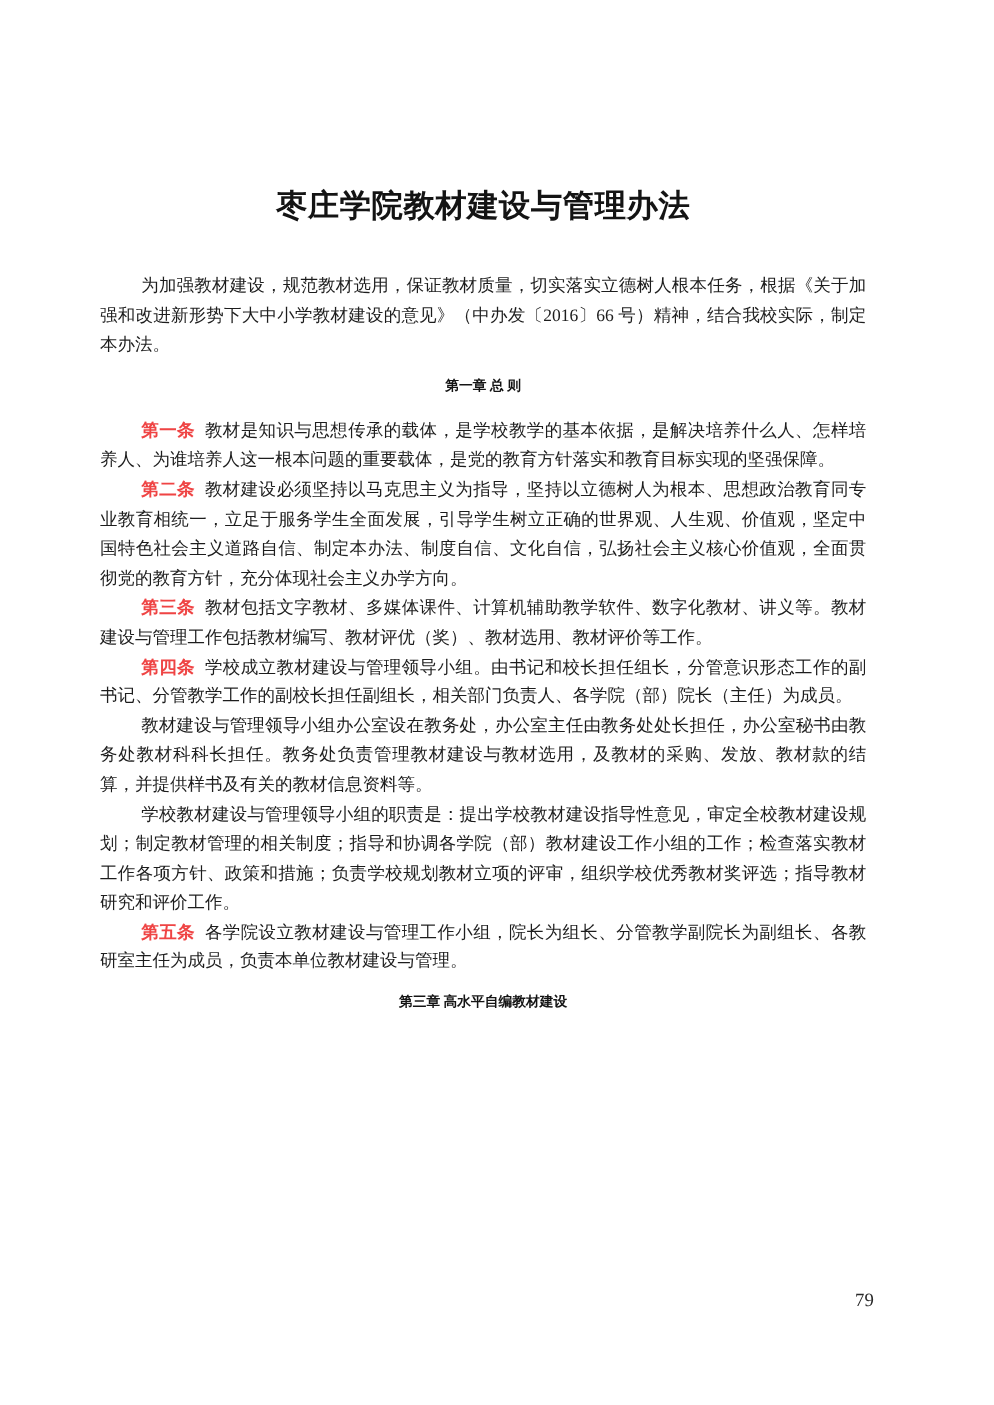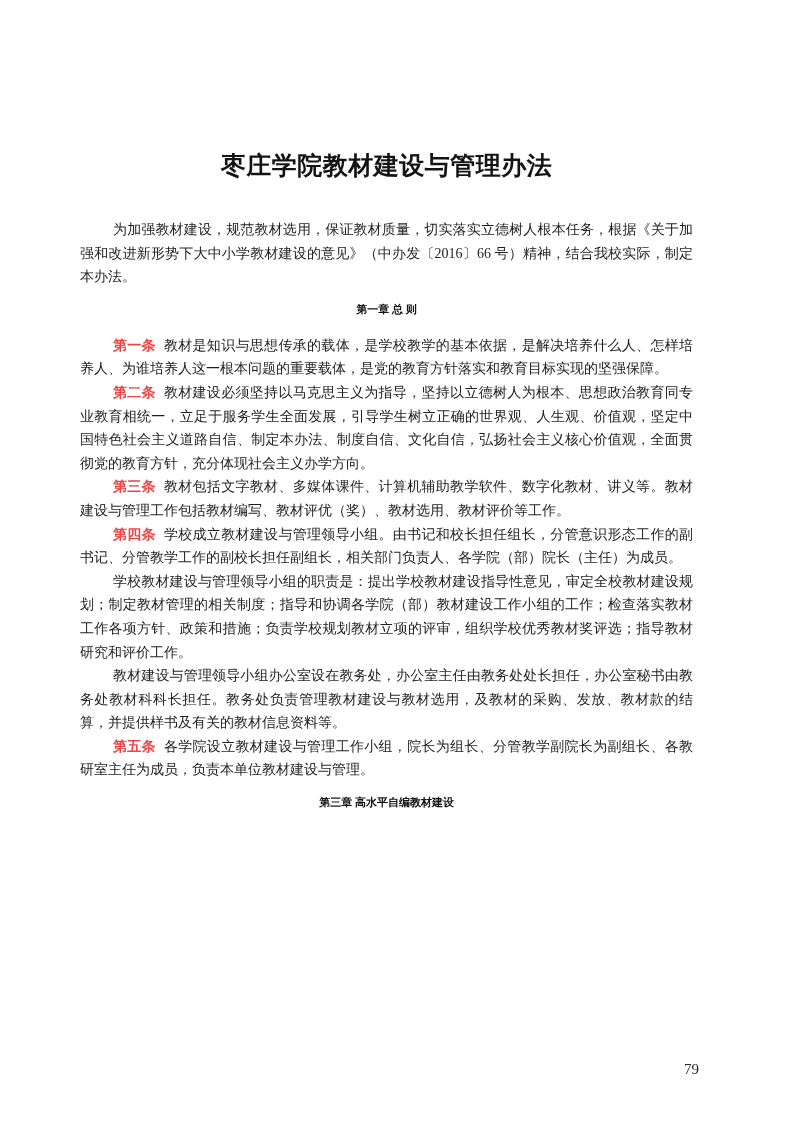--- a/index.html
+++ b/index.html
@@ -53,21 +53,20 @@
     margin-right: 8px;
     color: #ef4444;
   }
   .page-number {
     position: absolute;
     top: 1032px;
     right: 96px;
     font-size: 15px;
     line-height: 18px;
     color: #2a2a2a;
-    margin-top: 28px;
   }
 </style>
 </head>
 <body>
 
 <div class="page">
   <div class="content">
 
     <h1 class="doc-title">枣庄学院教材建设与管理办法</h1>
 
@@ -77,23 +76,23 @@
 
     <p class="para"><b class="article-lead">第一条</b><span>教材是知识与思想传承的载体，是学校教学的基本依据，是解决培养什么人、怎样培养人、为谁培养人这一根本问题的重要载体，是党的教育方针落实和教育目标实现的坚强保障。</span></p>
 
     <p class="para"><b class="article-lead">第二条</b><span>教材建设必须坚持以马克思主义为指导，坚持以立德树人为根本、思想政治教育同专业教育相统一，立足于服务学生全面发展，引导学生树立正确的世界观、人生观、价值观，坚定中国特色社会主义道路自信、制定本办法、制度自信、文化自信，弘扬社会主义核心价值观，全面贯彻党的教育方针，充分体现社会主义办学方向。</span></p>
 
     <p class="para"><b class="article-lead">第三条</b><span>教材包括文字教材、多媒体课件、计算机辅助教学软件、数字化教材、讲义等。教材建设与管理工作包括教材编写、教材评优（奖）、教材选用、教材评价等工作。</span></p>
 
 
     <p class="para"><b class="article-lead">第四条</b><span>学校成立教材建设与管理领导小组。由书记和校长担任组长，分管意识形态工作的副书记、分管教学工作的副校长担任副组长，相关部门负责人、各学院（部）院长（主任）为成员。</span></p>
 
+    <p class="para">教材建设与管理领导小组办公室设在教务处，办公室主任由教务处处长担任，办公室秘书由教务处教材科科长担任。教务处负责管理教材建设与教材选用，及教材的采购、发放、教材款的结算，并提供样书及有关的教材信息资料等。</p>
+
     <p class="para">学校教材建设与管理领导小组的职责是：提出学校教材建设指导性意见，审定全校教材建设规划；制定教材管理的相关制度；指导和协调各学院（部）教材建设工作小组的工作；检查落实教材工作各项方针、政策和措施；负责学校规划教材立项的评审，组织学校优秀教材奖评选；指导教材研究和评价工作。</p>
-
-    <p class="para">教材建设与管理领导小组办公室设在教务处，办公室主任由教务处处长担任，办公室秘书由教务处教材科科长担任。教务处负责管理教材建设与教材选用，及教材的采购、发放、教材款的结算，并提供样书及有关的教材信息资料等。</p>
 
     <p class="para"><b class="article-lead">第五条</b><span>各学院设立教材建设与管理工作小组，院长为组长、分管教学副院长为副组长、各教研室主任为成员，负责本单位教材建设与管理。</span></p>
 
 
     <h2 class="chapter-heading">第三章 高水平自编教材建设</h2>
 
   </div>
 
   <div class="page-number">79</div>
 </div>

